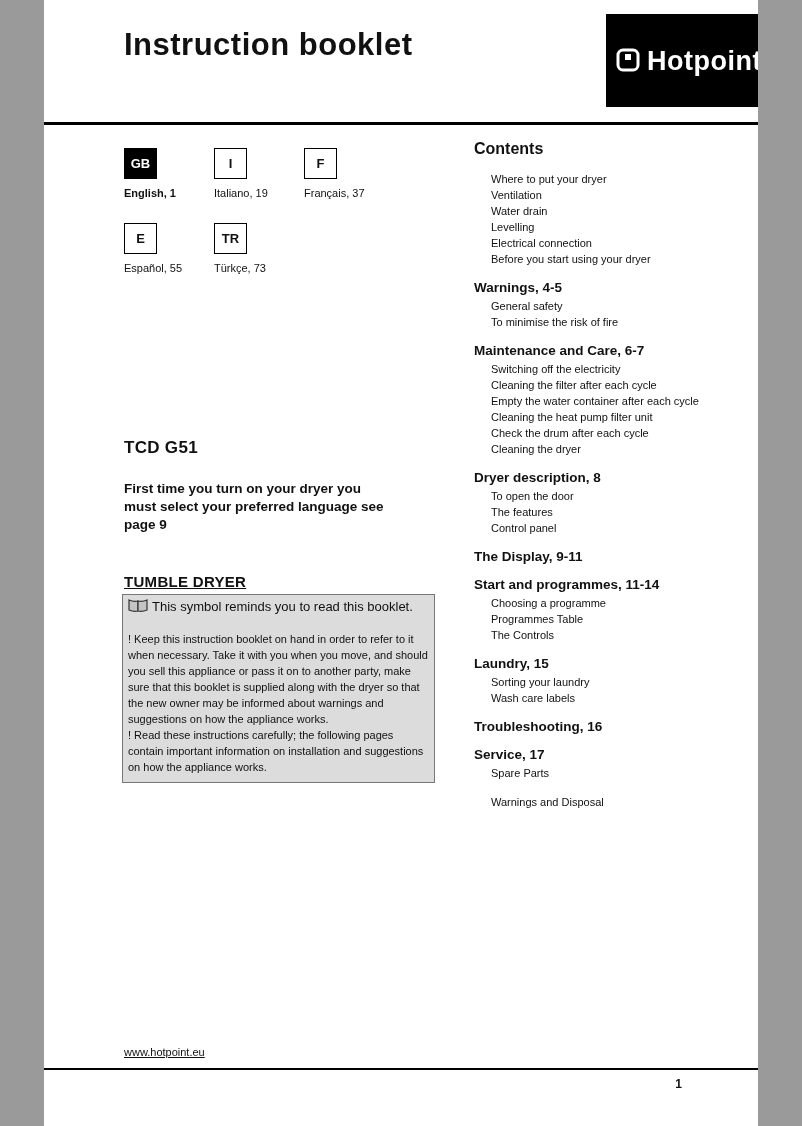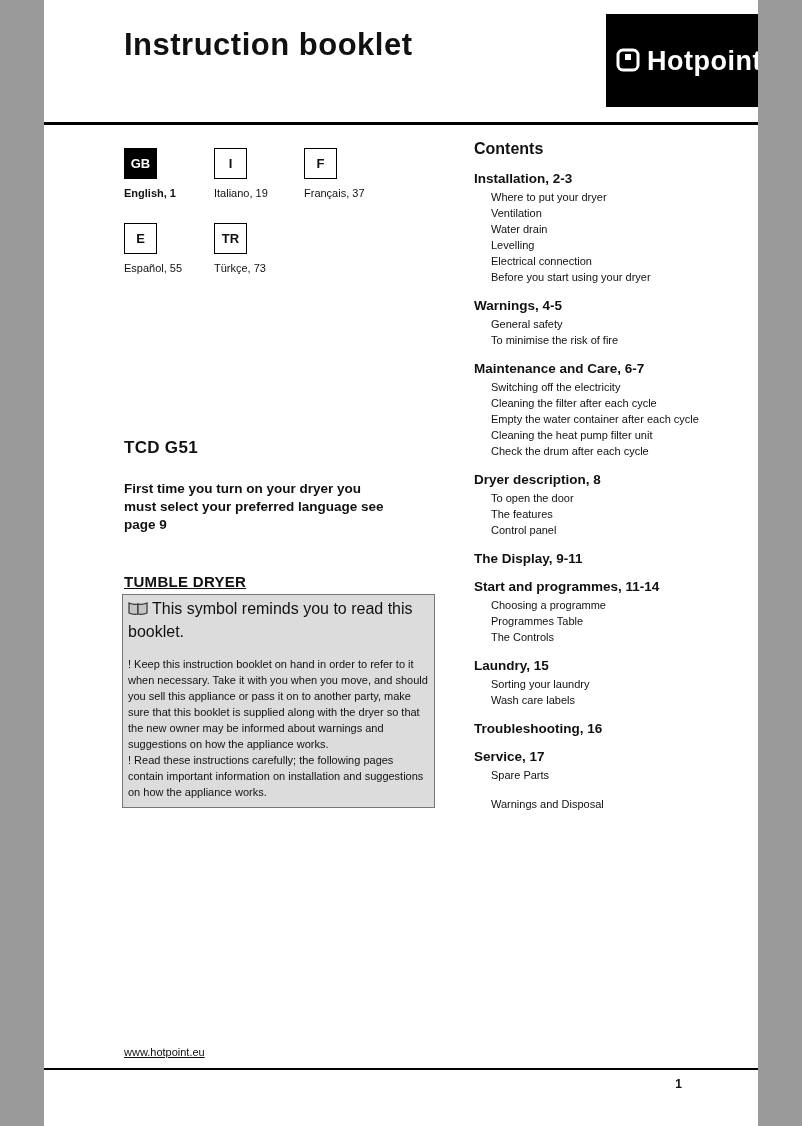--- a/index.html
+++ b/index.html
@@ -117,21 +117,21 @@
   }
   .notice-box {
     position: absolute;
     left: 78px; top: 594px;
     width: 313px;
     background: #dcdcdc;
     border: 1px solid #777;
     padding: 4px 6px 7px 5px;
   }
   .symbol-line {
-    font-size: 16px;
+    font-size: 13px;
     line-height: 1.3;
     margin-bottom: 13px;
   }
   .book-icon {
     display: inline-block;
     vertical-align: -2px;
     margin-right: 4px;
   }
   .notice-par {
     font-size: 11px;
@@ -252,40 +252,40 @@
         <p class="notice-par">! Read these instructions carefully; the following pages contain important information on installation and suggestions on how the appliance works.</p>
       </div>
   </div>
 
   <a class="website" href="#">www.hotpoint.eu</a>
 
   <div class="contents">
     <div class="contents-title">Contents</div>
     <div id="contents-sections">
         <div class="toc-section">
-          <div class="toc-title">Installation, 2-3</div>
           <div class="toc-item">Where to put your dryer</div>
           <div class="toc-item">Ventilation</div>
           <div class="toc-item">Water drain</div>
           <div class="toc-item">Levelling</div>
           <div class="toc-item">Electrical connection</div>
           <div class="toc-item">Before you start using your dryer</div>
         </div>
         <div class="toc-section">
           <div class="toc-title">Warnings, 4-5</div>
           <div class="toc-item">General safety</div>
           <div class="toc-item">To minimise the risk of fire</div>
         </div>
         <div class="toc-section">
           <div class="toc-title">Maintenance and Care, 6-7</div>
           <div class="toc-item">Switching off the electricity</div>
           <div class="toc-item">Cleaning the filter after each cycle</div>
           <div class="toc-item">Empty the water container after each cycle</div>
           <div class="toc-item">Cleaning the heat pump filter unit</div>
           <div class="toc-item">Check the drum after each cycle</div>
+          <div class="toc-item">Cleaning the dryer</div>
         </div>
         <div class="toc-section">
           <div class="toc-title">Dryer description, 8</div>
           <div class="toc-item">To open the door</div>
           <div class="toc-item">The features</div>
           <div class="toc-item">Control panel</div>
         </div>
         <div class="toc-section">
           <div class="toc-title">The Display, 9-11</div>
         </div>

